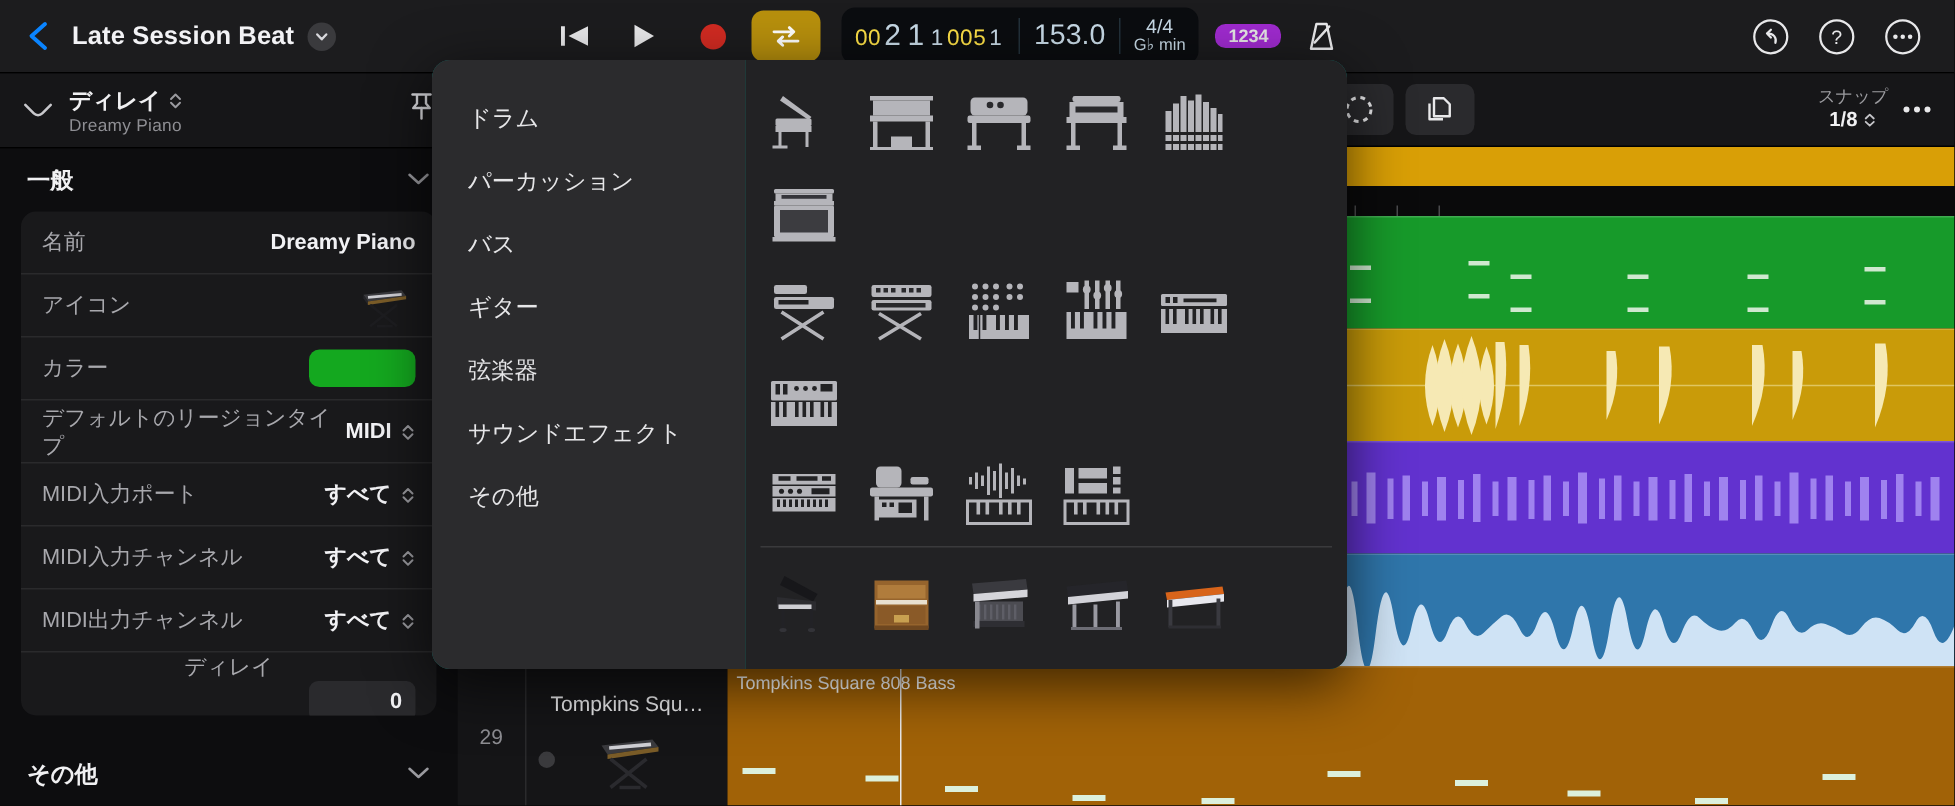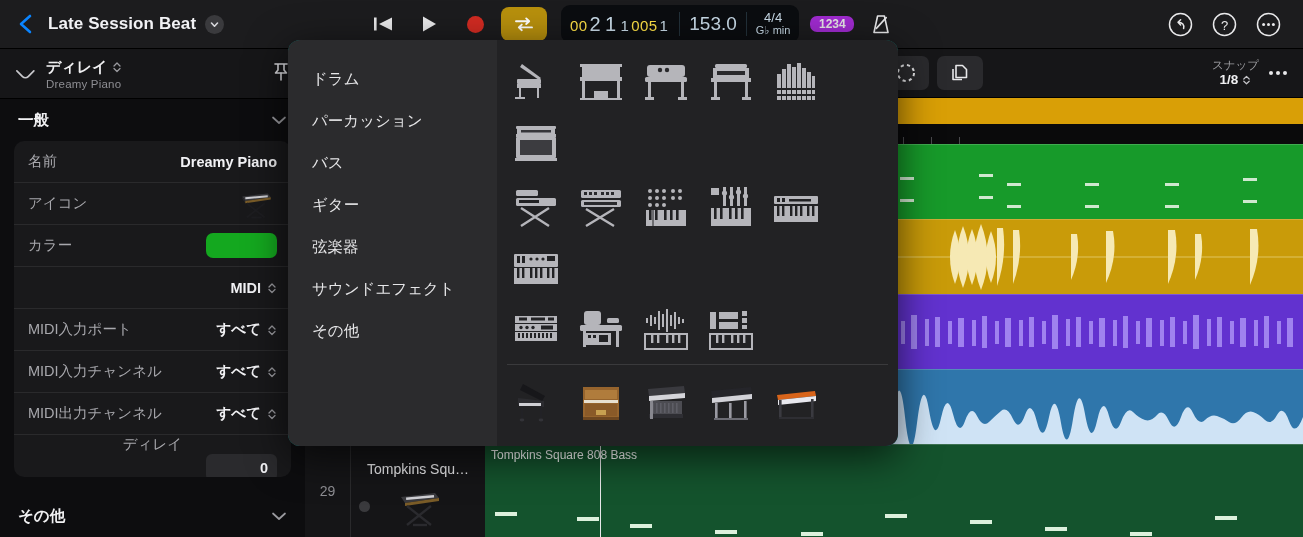--- a/index.html
+++ b/index.html
@@ -311,20 +311,21 @@
           </svg>
         </span>
       </div>
       <div class="row">
         <span>カラー</span>
         <span class="val">
           <span class="color-swatch"></span>
         </span>
       </div>
       <div class="row">
+        <span>デフォルトのリージョンタイプ</span>
         <span class="val">
           <span>MIDI</span>
           <svg width="10" height="14" viewBox="0 0 10 14">
               <polyline points="2,6 5,3 8,6" fill="none" stroke="#9a9a9f" stroke-width="1.3" stroke-linecap="round" stroke-linejoin="round"></polyline>
               <polyline points="2,8.5 5,11.5 8,8.5" fill="none" stroke="#9a9a9f" stroke-width="1.3" stroke-linecap="round" stroke-linejoin="round"></polyline>
             </svg>
         </span>
       </div>
       <div class="row">
         <span>MIDI入力ポート</span>
@@ -605,21 +606,21 @@
           <div class="rec-circle"></div>
           <svg class="trow-icon" viewBox="0 0 54 40">
             <polygon points="10,10 44,6 48,11 14,16" fill="#3a3a3e"></polygon>
             <polygon points="14,16 48,11 48,14 14,19" fill="#7a5c28"></polygon>
             <rect x="15" y="10.5" width="28" height="2.4" fill="#cfcfd4" transform="rotate(-5 15 10.5)"></rect>
             <path d="M16 19 L40 38 M40 19 L16 38" stroke="#2a2a2e" stroke-width="2.4" fill="none"></path>
             <line x1="22" y1="38" x2="36" y2="38" stroke="#2a2a2e" stroke-width="2.4"></line>
           </svg>
         </div>
       </div>
-      <div class="region" style="left:180px; width:818px; height:93px; background:#14532d;">
+      <div class="region" style="left:180px; width:818px; height:93px; background:#a16207;">
         <div class="region-name">Tompkins Square 808 Bass</div>
         <svg width="818" height="93" viewBox="0 0 818 93">
           <g fill="#dcf0dc">
             <rect x="10" y="50" width="22" height="4"></rect>
             <rect x="92" y="55" width="22" height="4"></rect>
             <rect x="145" y="62" width="22" height="4"></rect>
             <rect x="230" y="68" width="22" height="4"></rect>
             <rect x="316" y="70" width="22" height="4"></rect>
             <rect x="400" y="52" width="22" height="4"></rect>
             <rect x="485" y="58" width="22" height="4"></rect>

